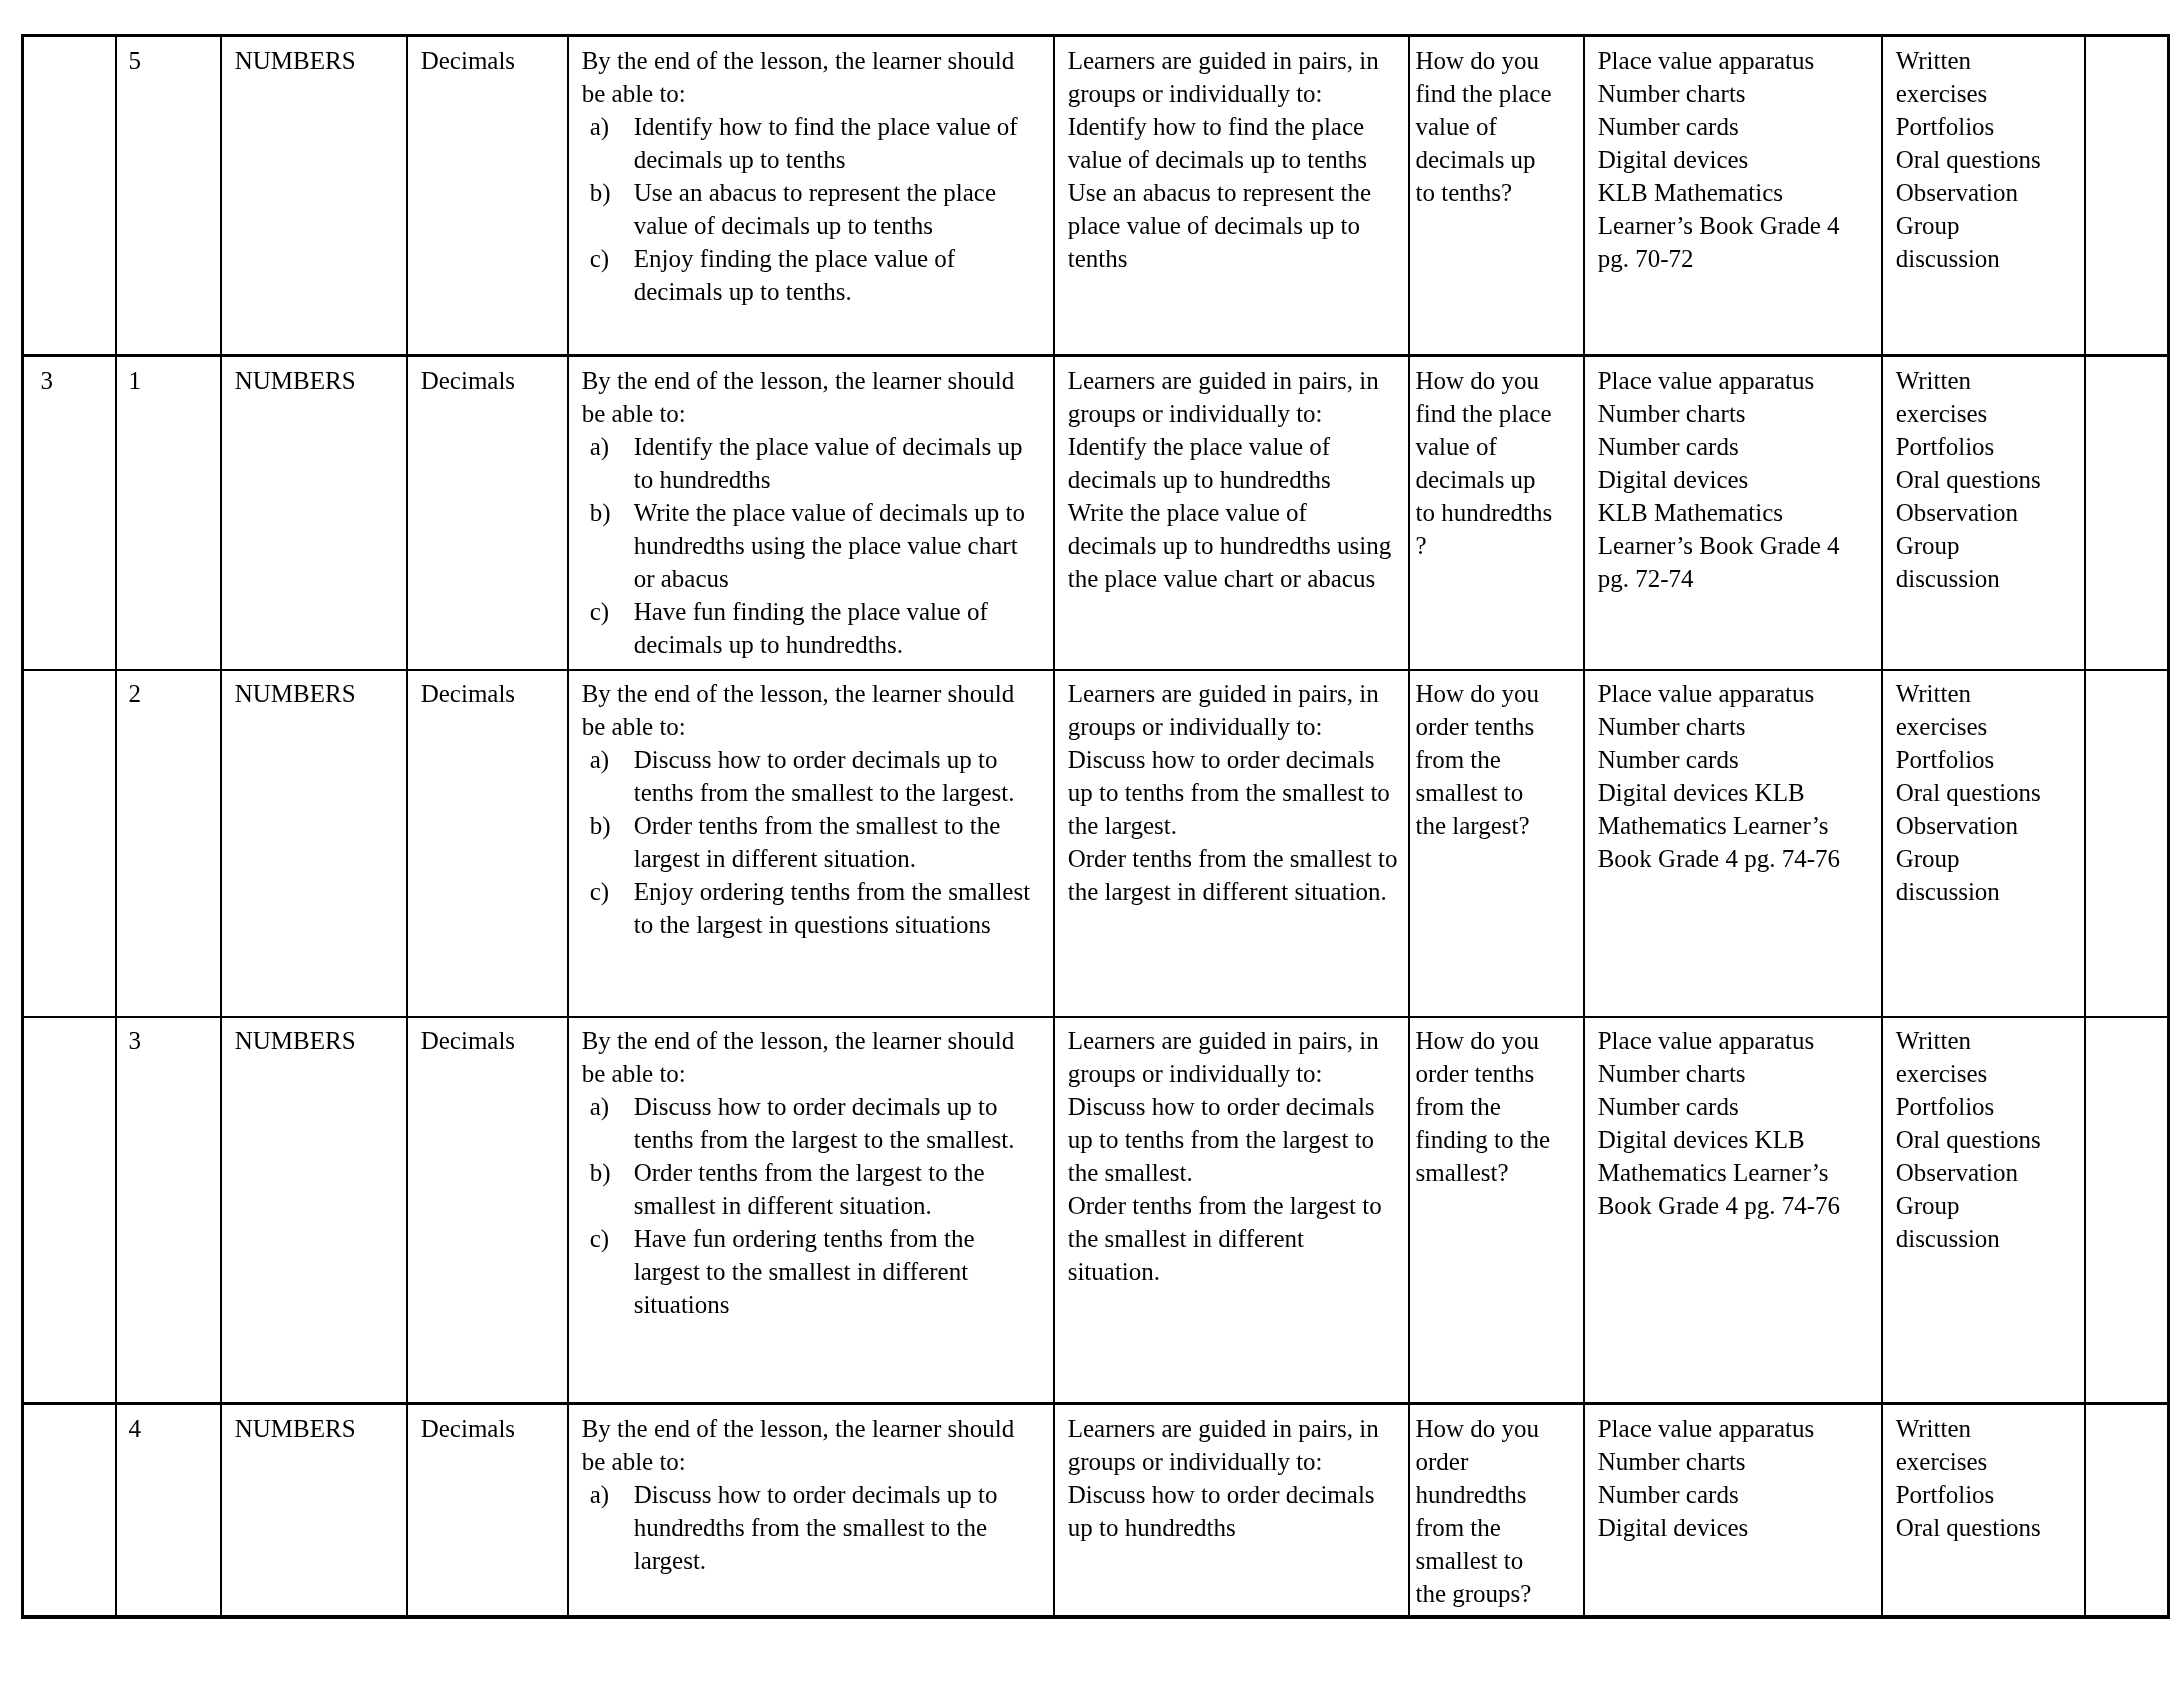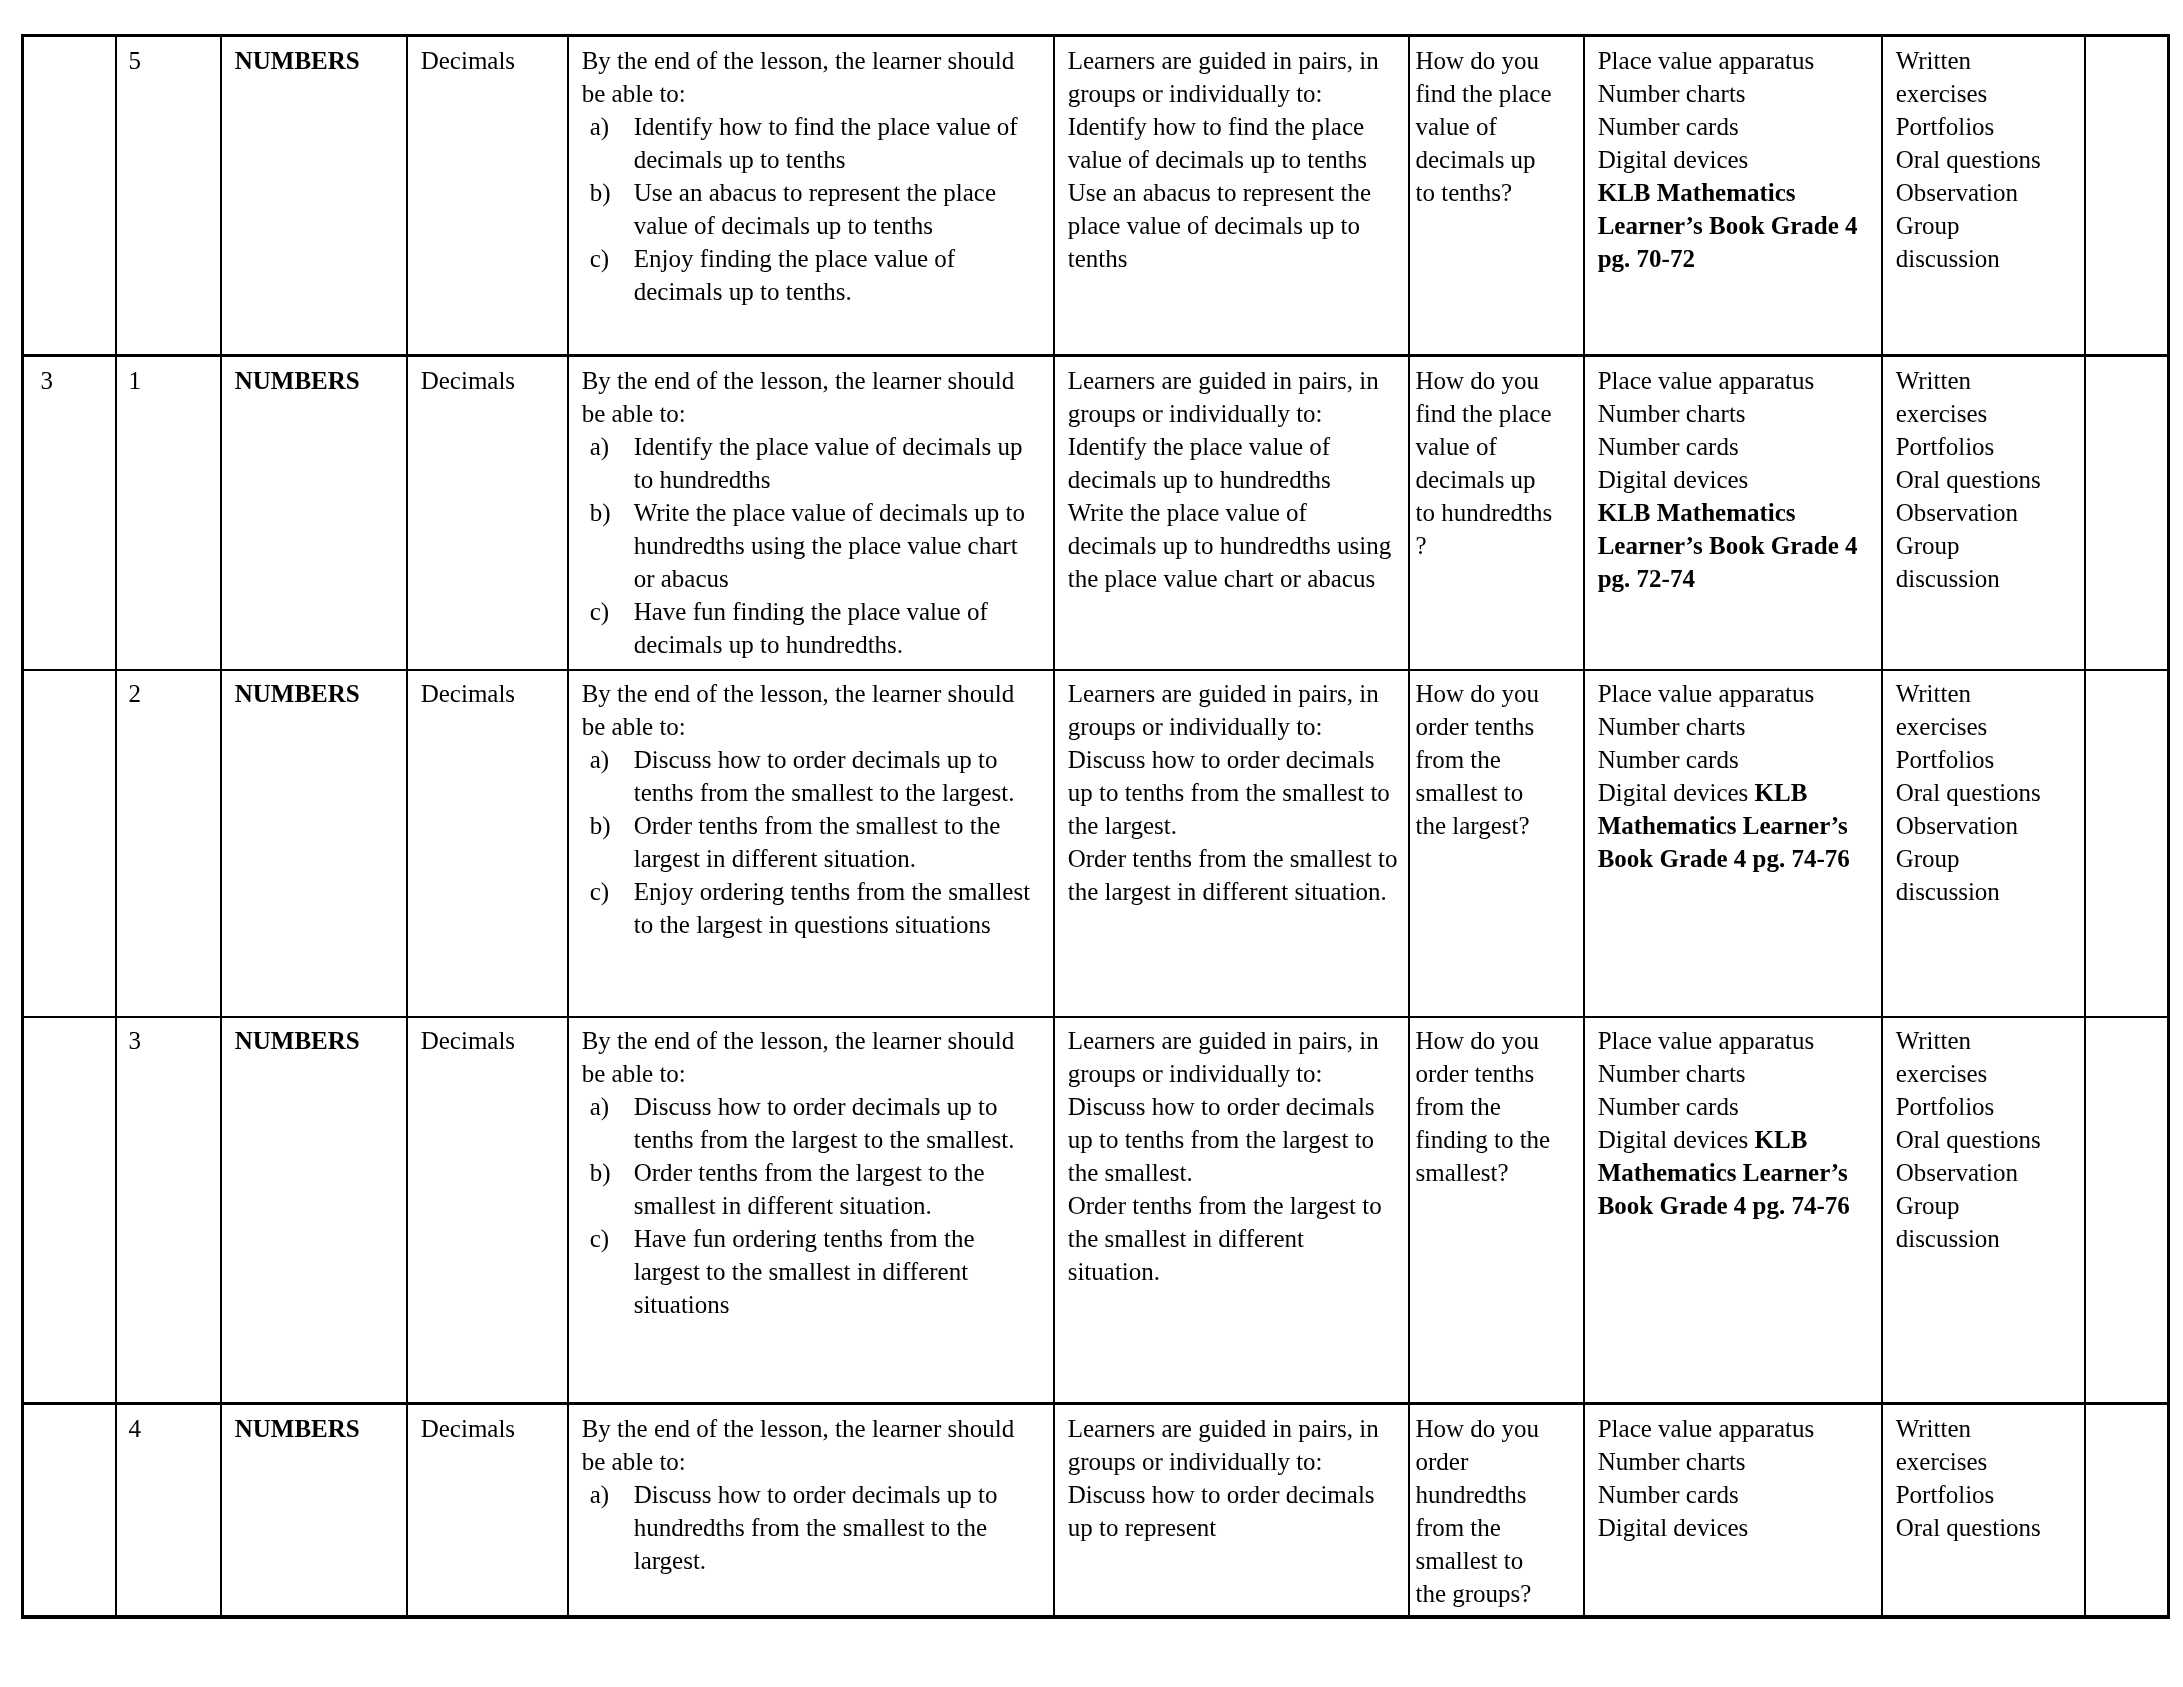--- a/index.html
+++ b/index.html
@@ -47,21 +47,21 @@
   tr.r2 { height: 314px; }
   tr.r3 { height: 347px; }
   tr.r4 { height: 387px; }
   tr.r5 { height: 210px; }
   tr.thick-top td { border-top-width: 3.3px; }
   td.c-week { padding-left: 16.5px; }
   td.c-lesson { padding-left: 12px; }
   td.c-inquiry { padding-right: 28px; padding-left: 6px; }
   td.c-assess { padding-right: 20px; }
   td.c-resources { padding-right: 4px; }
-  .bold { font-weight: bold; }
+  .bold { font-weight: normal; }
   p.cell-p { margin: 0; }
   .outcome-item {
     position: relative;
     padding-left: 52px;
     margin: 0;
   }
   .outcome-item .marker {
     position: absolute;
     left: 8px;
     top: 0;
@@ -227,21 +227,21 @@
           <td class="c-week"><span></span></td>
           <td class="c-lesson"><span>4</span></td>
           <td class="c-strand"><span class="bold">NUMBERS</span></td>
           <td class="c-substrand"><span>Decimals</span></td>
           <td class="c-outcomes">
             <p class="cell-p">By the end of the lesson, the learner should be able to:</p>
             <div class="outcome-item"><span class="marker">a)</span><span class="o-text">Discuss how to order decimals up to hundredths from the smallest to the largest.</span></div>
           </td>
           <td class="c-experiences">
             <p class="cell-p">Learners are guided in pairs, in groups or individually to:</p>
-            <p class="cell-p">Discuss how to order decimals up to represent</p>
+            <p class="cell-p">Discuss how to order decimals up to hundredths</p>
           </td>
           <td class="c-inquiry">
             <p class="cell-p">How do you order hundredths from the smallest to the groups?</p>
           </td>
           <td class="c-resources">
             <p class="cell-p"><span>Place value apparatus</span></p>
             <p class="cell-p"><span>Number charts</span></p>
             <p class="cell-p"><span>Number cards</span></p>
             <p class="cell-p"><span>Digital devices</span></p>
           </td>

